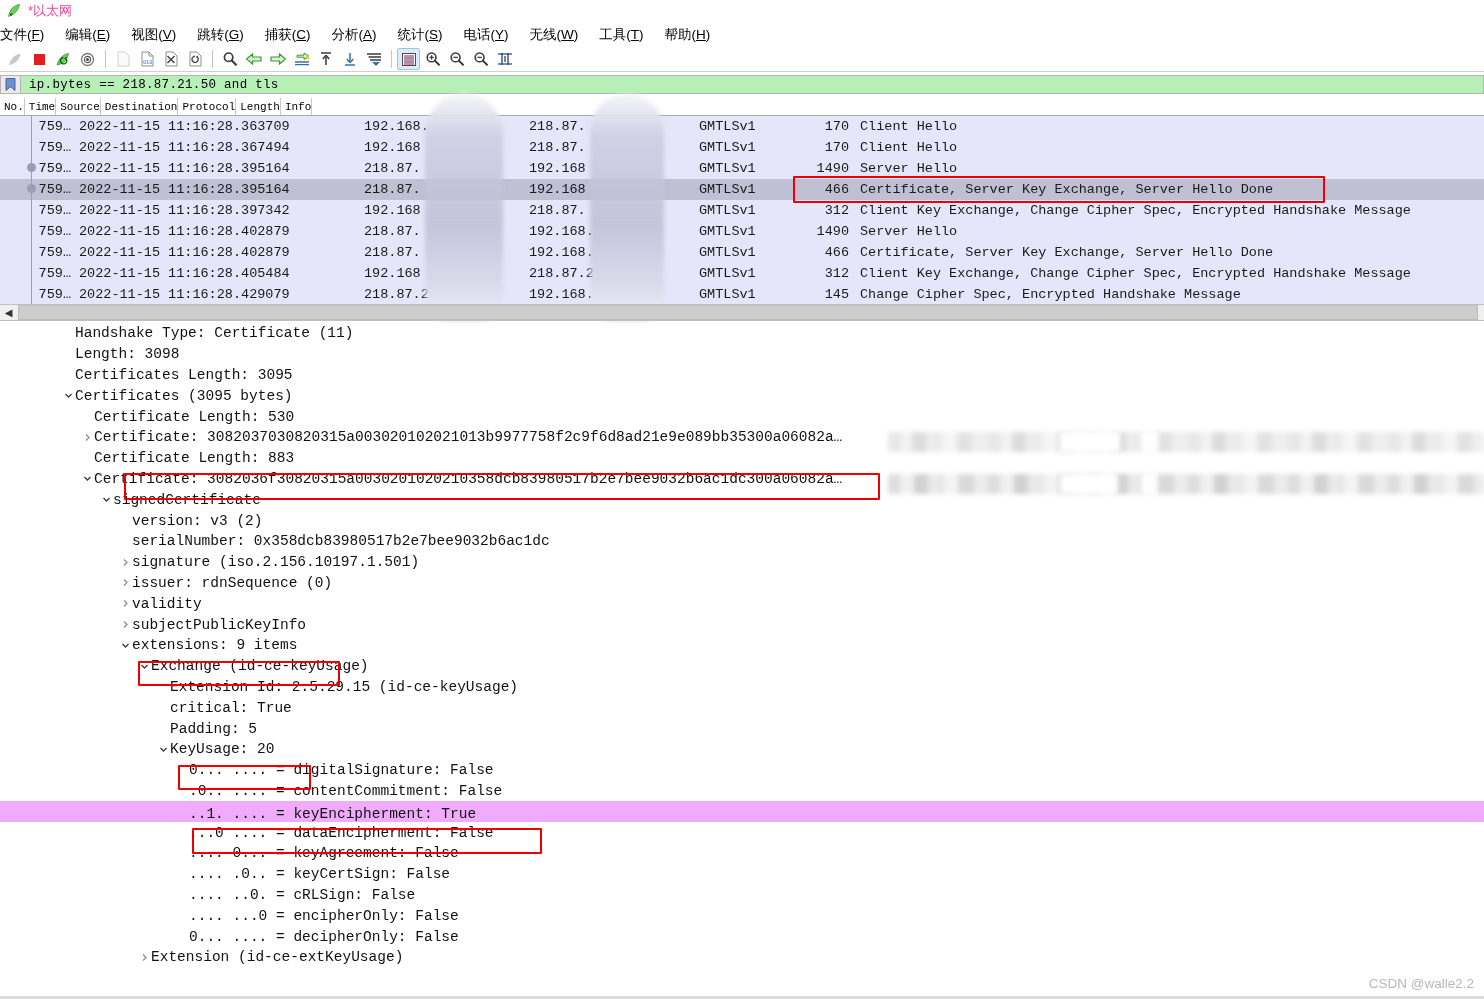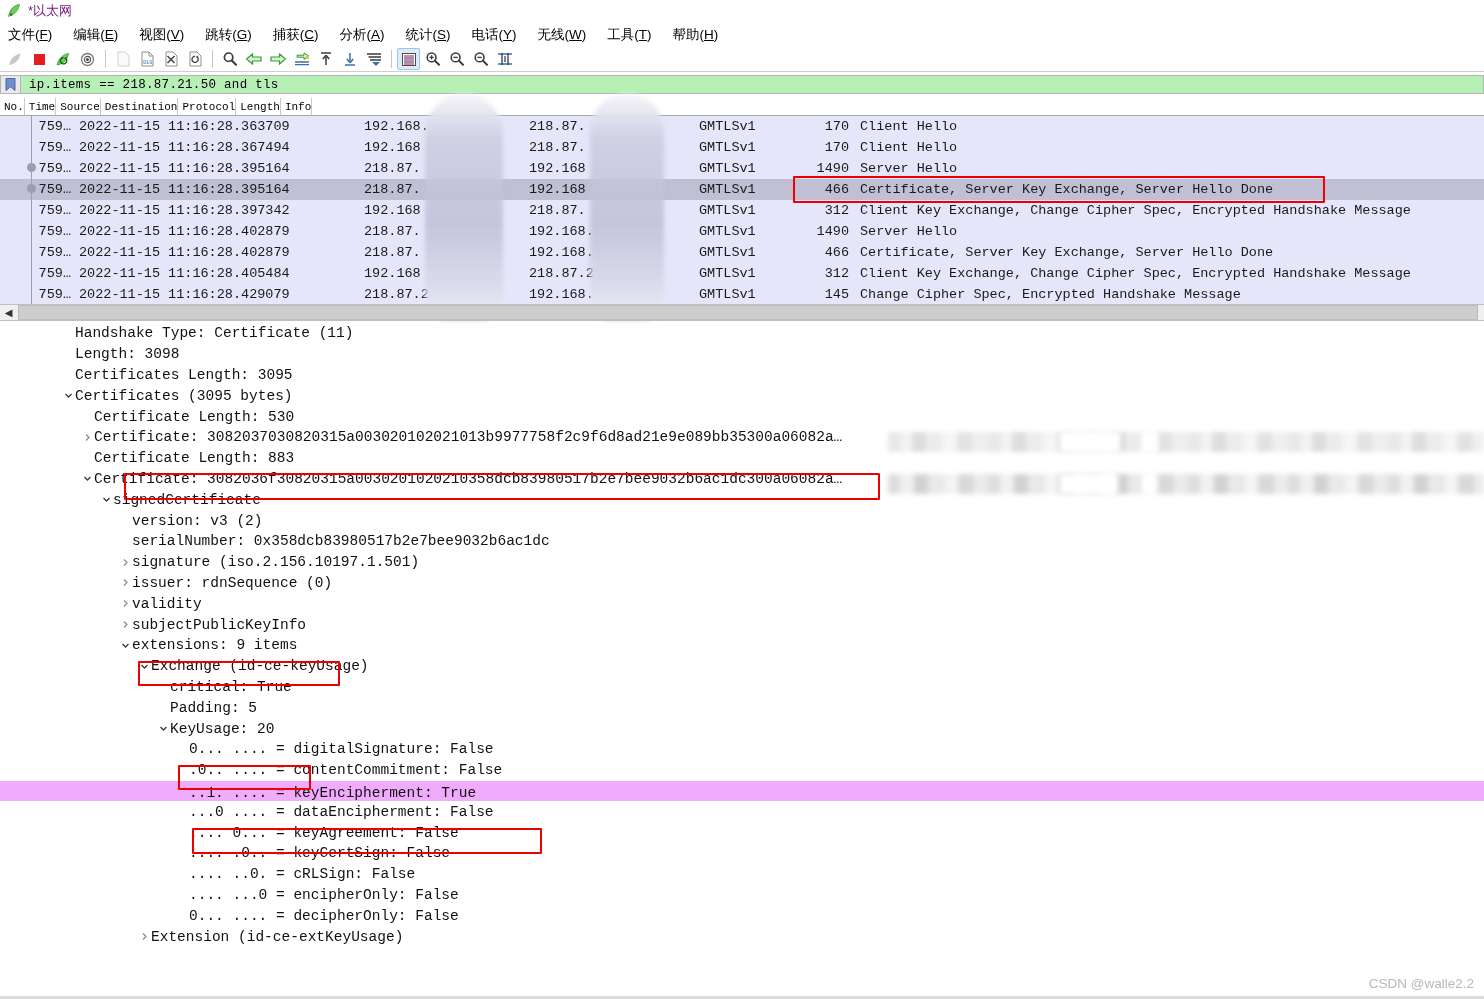--- a/index.html
+++ b/index.html
@@ -17,31 +17,31 @@
 
   
   .titlebar {
     position: absolute; left: 0; top: 0; width: 1484px; height: 22px;
     background: #ffffff;
     display: flex; align-items: center; gap: 6px;
     padding-left: 6px;
     box-sizing: border-box;
   }
   .title-text {
-    font-size: 13px; color: #701a75; font-family: "Liberation Sans", sans-serif;
+    font-size: 13px; color: #ec4899; font-family: "Liberation Sans", sans-serif;
     white-space: nowrap;
   }
   .shark-logo { width: 16px; height: 16px; display: block; }
 
   
   .menubar {
     position: absolute; left: 0; top: 24px; width: 1484px; height: 22px;
     display: flex; align-items: center;
     background: #ffffff;
-    padding-left: 8px; box-sizing: border-box;
+    box-sizing: border-box;
   }
   .menu-item {
     font-size: 13.5px; color: #000; margin-right: 21px;
     white-space: nowrap; cursor: default;
     font-family: "Liberation Sans", sans-serif;
   }
   .menu-item .mn { text-decoration: underline; }
 
   
   .toolbar {
@@ -385,21 +385,21 @@
       </svg>
     </div>
   </div>
 
   <div class="filterbar">
     <div class="filter-bookmark">
       <svg width="11" height="13" viewBox="0 0 11 13">
           <path d="M1 0.5 H10 V12.5 L5.5 8.7 L1 12.5 Z" fill="#6f8fd0" stroke="#3f5fa0" stroke-width="0.9"></path>
         </svg>
     </div>
-    <div class="filter-input" title="应用显示过滤器 … &lt;Ctrl-/&gt;">ip.items == 218.87.21.50  and tls</div>
+    <div class="filter-input" title="应用显示过滤器 … &lt;Ctrl-/&gt;">ip.bytes == 218.87.21.50  and tls</div>
   </div>
 
   <div class="packetlist">
     <div class="pl-header">
       <div class="col num">No.</div>
       <div class="col time">Time</div>
       <div class="col src">Source</div>
       <div class="col dst">Destination</div>
       <div class="col proto">Protocol</div>
       <div class="col len">Length</div>
@@ -625,20 +625,25 @@
         <span class="twisty">
           <svg width="9" height="9" viewBox="0 0 9 9">
             <path d="M1.5 3 L4.5 6 L7.5 3" fill="none" stroke="#3a3a3a" stroke-width="1.3"></path>
           </svg>
         </span>
         <span class="tree-label">Exchange (id-ce-keyUsage)</span>
       </div>
       <div class="tree-row">
         <div style="width: 157px; flex: 0 0 auto;"></div>
         <span class="twisty"></span>
+        <span class="tree-label">Extension Id: 2.5.29.15 (id-ce-keyUsage)</span>
+      </div>
+      <div class="tree-row">
+        <div style="width: 157px; flex: 0 0 auto;"></div>
+        <span class="twisty"></span>
         <span class="tree-label">critical: True</span>
       </div>
       <div class="tree-row">
         <div style="width: 157px; flex: 0 0 auto;"></div>
         <span class="twisty"></span>
         <span class="tree-label">Padding: 5</span>
       </div>
       <div class="tree-row">
         <div style="width: 157px; flex: 0 0 auto;"></div>
         <span class="twisty">

